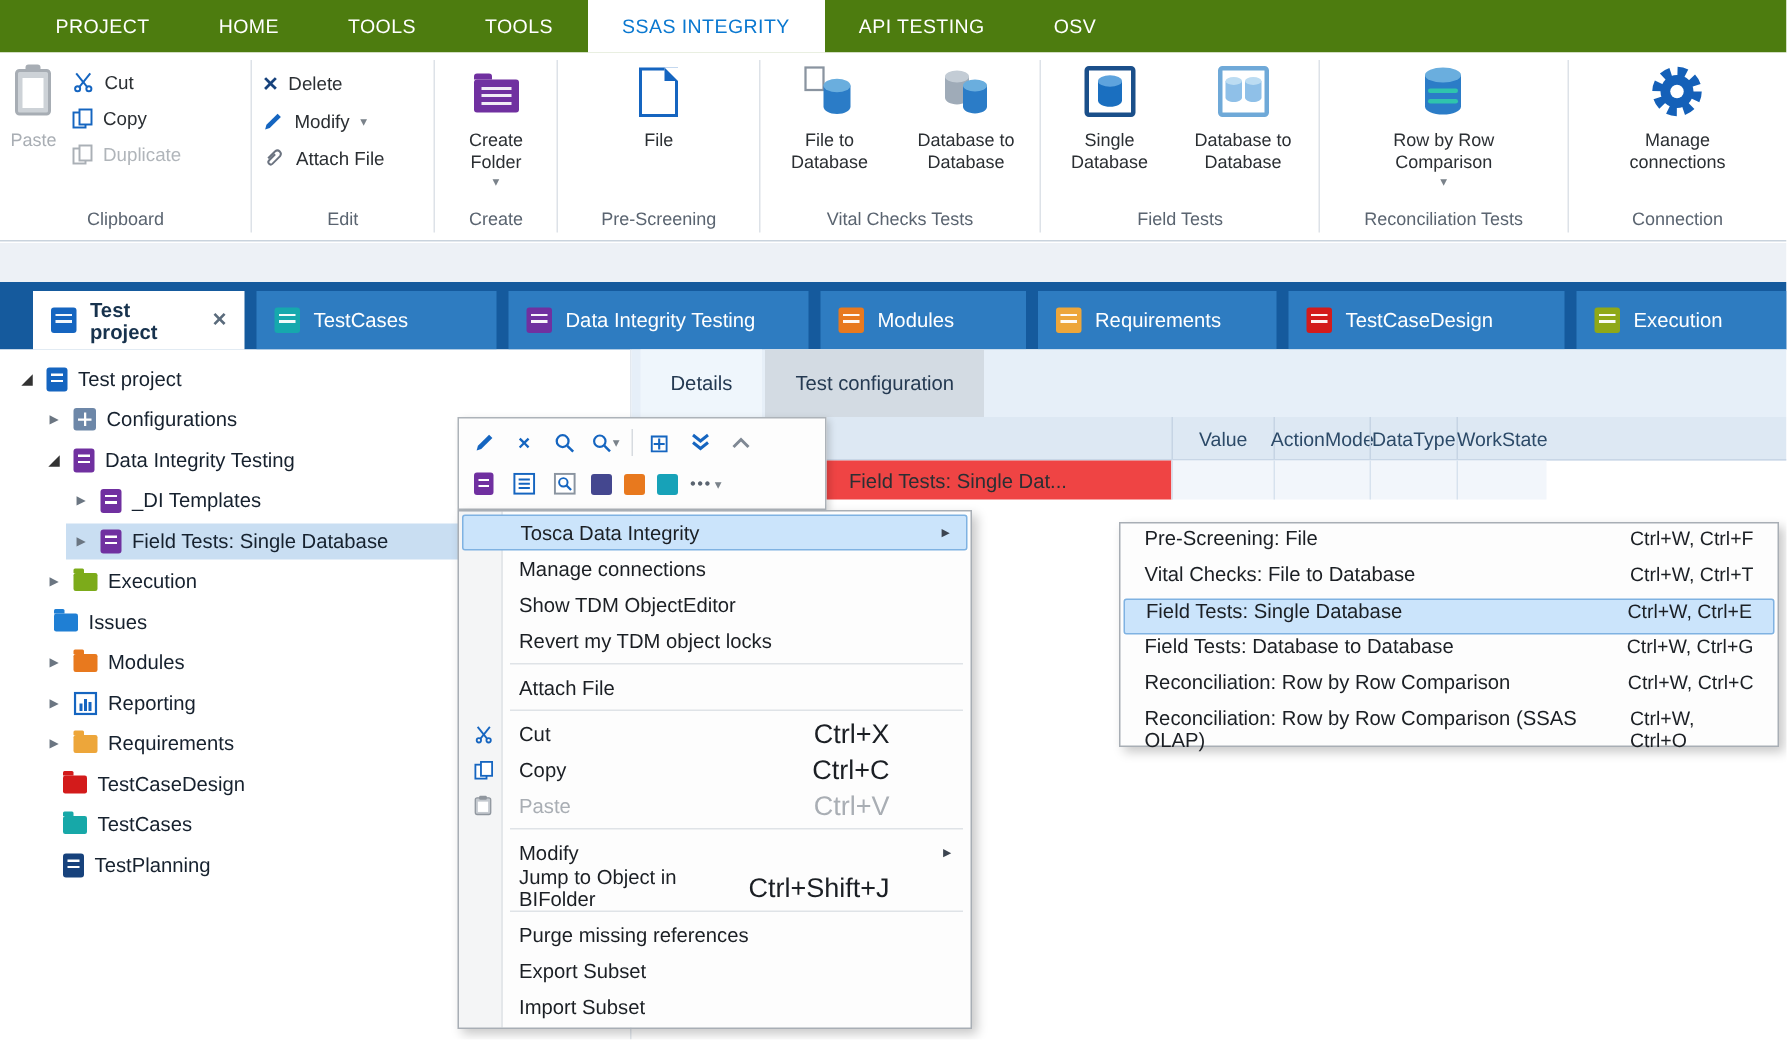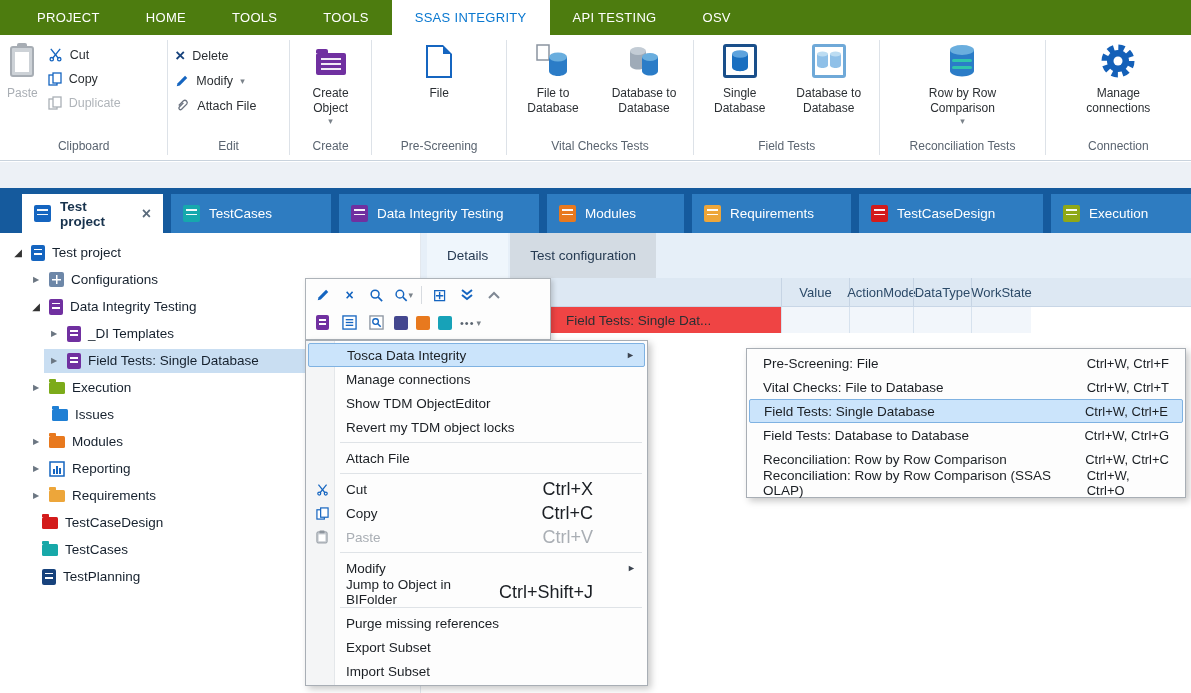--- a/index.html
+++ b/index.html
@@ -93,21 +93,21 @@
   .mi{position:relative;height:24px;display:flex;align-items:center;font-size:13.5px;color:#1b1f24;padding-left:38px;padding-right:10px}
   .mi .sc{margin-left:auto;padding-right:42px;font-size:18px;color:#1b1f24}
   .mi .subar{position:absolute;right:9px;font-size:9px;color:#3c4450}
   .mi.disabled,.mi.disabled .sc{color:#a9aeb4}
   .mi.hl{background:#cbe4fb;border:1px solid #7fb2e2;border-radius:2px}
   .gut{position:absolute;left:4px;width:20px;display:flex;align-items:center;justify-content:center}
   .msep{height:1px;background:#dfe3e7;margin:3px 3px 3px 32px}
 
   
   .submenu{position:absolute;left:746px;top:348px;width:440px;background:#fdfdfd;border:1px solid #a8aeb5;box-shadow:3px 3px 7px rgba(0,0,0,.22);z-index:46;padding:2px}
-  .smi{height:24px;display:flex;align-items:center;font-size:13.5px;color:#1b1f24;padding:0 14px}
+  .smi{height:24px;display:flex;font-size:13.5px;color:#1b1f24;padding:0 14px}
   .smi .sc{margin-left:auto;font-size:13px;color:#1b1f24}
   .smi.hl{background:#cbe4fb;border:1px solid #7fb2e2;border-radius:2px}
 </style>
 </head>
 <body>
 
 <div class="screen">
 
   <div class="menubar">
     <div class="mitem">PROJECT</div>
@@ -186,21 +186,21 @@
       <div class="rlabel">Edit</div>
     </div>
     <div class="rsep"></div>
 
     <div class="rgroup" style="width:82px">
       <div class="rcontent center">
         <div class="bigbtn" style="width:74px">
           <span class="bicon">
               <span class="fold"></span>
             </span>
-          <span>Create Object</span>
+          <span>Create Folder</span>
           <span class="dd">▾</span>
         </div>
       </div>
       <div class="rlabel">Create</div>
     </div>
     <div class="rsep"></div>
 
     <div class="rgroup" style="width:134px">
       <div class="rcontent center">
         <div class="bigbtn" style="width:66px">
@@ -379,21 +379,21 @@
         <span>Field Tests: Single Database</span>
       </div>
     </div>
     <div class="trow lvl1">
       <div class="tbody">
         <span class="arrow">▶</span>
         <span class="ficon" style="background:#7cab1a"></span>
         <span>Execution</span>
       </div>
     </div>
-    <div class="trow lvl1" style="padding-left:48px">
+    <div class="trow lvl1" style="padding-left:32px">
       <div class="tbody">
         <span class="ficon" style="background:#1f7fd4"></span>
         <span>Issues</span>
       </div>
     </div>
     <div class="trow lvl1">
       <div class="tbody">
         <span class="arrow">▶</span>
         <span class="ficon" style="background:#e8791e"></span>
         <span>Modules</span>

